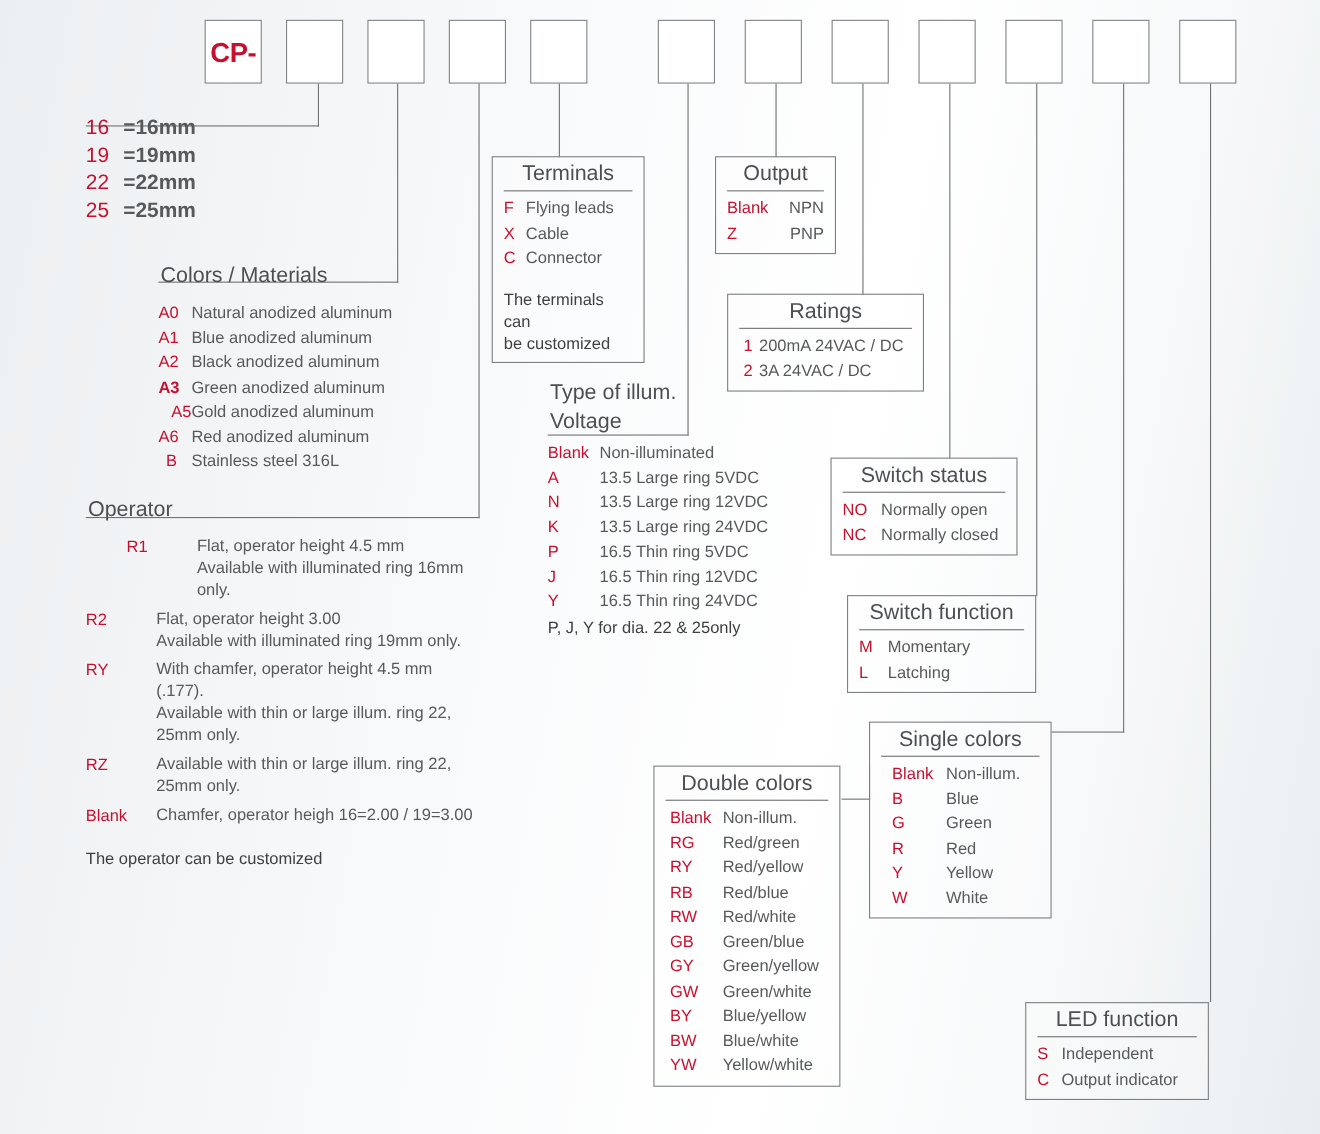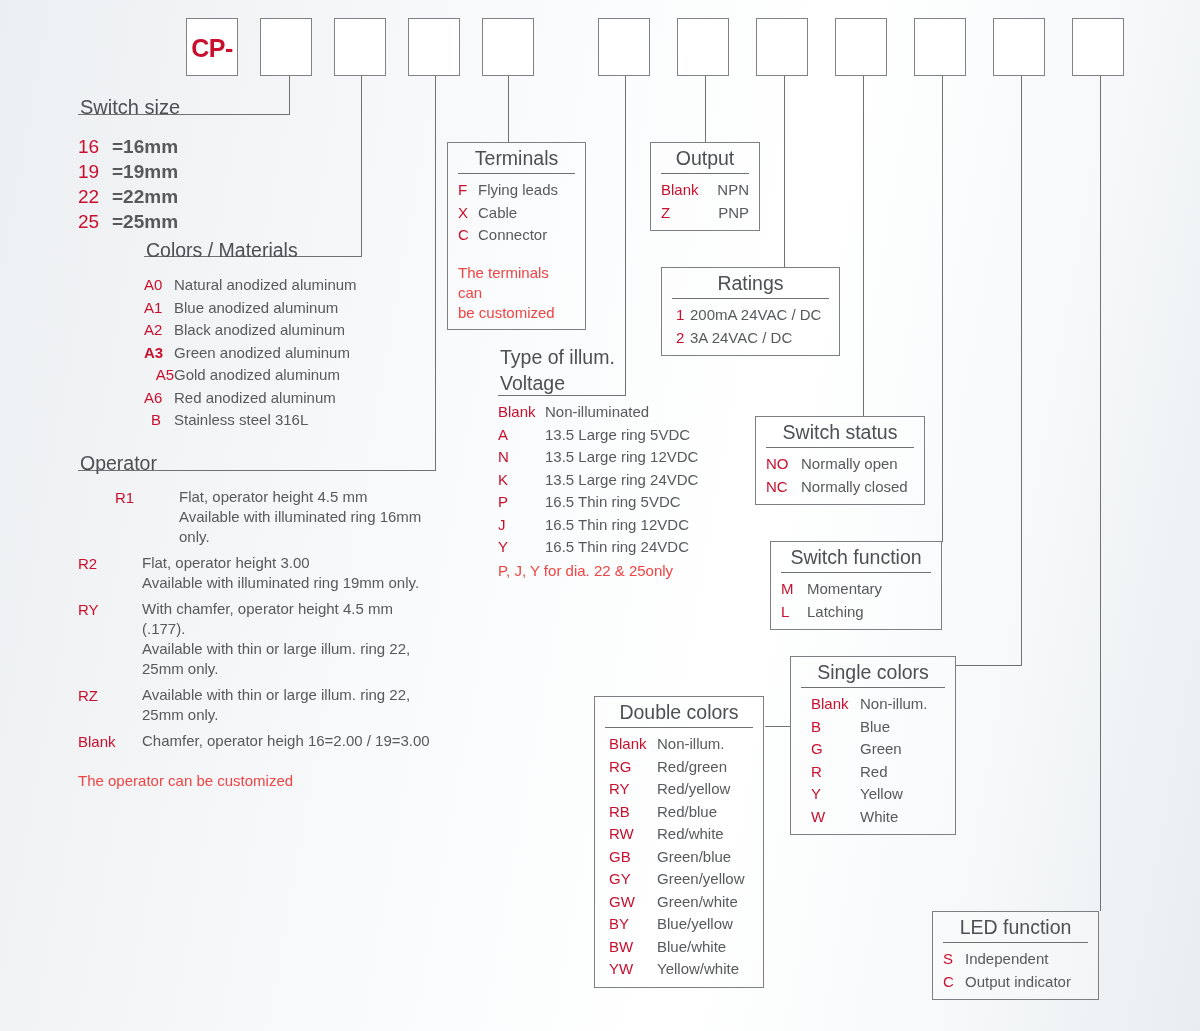--- a/index.html
+++ b/index.html
@@ -34,21 +34,21 @@
     font-size:19.5px;color:#4d4f53;font-weight:normal;
     padding:4px 10px 3px 10px;text-align:center;white-space:pre-line;
   }
   .grp .ttl.left{text-align:left;padding-left:2px;}
   .grp .rule{height:1px;background:#6f7173;margin:0 10px 5px 10px;}
   .rows{padding:0 10px 6px 10px;}
   .rows.nopad{padding:0 0 6px 0;}
   .row{display:flex;align-items:baseline;font-size:15px;line-height:22.5px;}
   .row .k{color:#c8102e;flex:0 0 auto;font-weight:normal;}
   .row .d{color:#58595b;}
-  .note{font-size:15px;line-height:20px;color:#ef4444;padding:0 10px 6px 10px;}
+  .note{font-size:15px;line-height:20px;color:#404040;padding:0 10px 6px 10px;}
   .note.nopad{padding-left:0;}
 
   
   #switch-size .ttl{font-size:20px;}
   #switch-size .row{font-size:19px;line-height:25px;font-weight:bold;}
   #switch-size .row .k{color:#c8102e;}
   #switch-size .row .d{color:#58595b;font-weight:bold;}
 
   .twoline{display:block;}
   .opline{font-size:15px;line-height:20px;color:#58595b;}
@@ -97,21 +97,20 @@
   <div class="ln v" style="left:942px;top:76px;height:466px;"></div>
 
   <div class="ln v" style="left:1021px;top:76px;height:590px;"></div>
   <div class="ln h" style="left:956px;top:665px;width:66px;"></div>
   <div class="ln v" style="left:790px;top:697px;height:30px;"></div>
   <div class="ln h" style="left:765px;top:726px;width:26px;"></div>
 
   <div class="ln v" style="left:1100px;top:76px;height:835px;"></div>
 
   <div class="grp" id="switch-size" style="left:78px;top:92px;width:214px;">
-    <div class="ttl left">Switch size</div>
     <div class="rows nopad" style="padding-top:12px;">
       <div class="row">
         <span class="k" style="width:34px;">16</span>
         <span class="d">=</span>
         <span class="d">16mm</span>
       </div>
       <div class="row">
         <span class="k" style="width:34px;">19</span>
         <span class="d">=</span>
         <span class="d">19mm</span>

